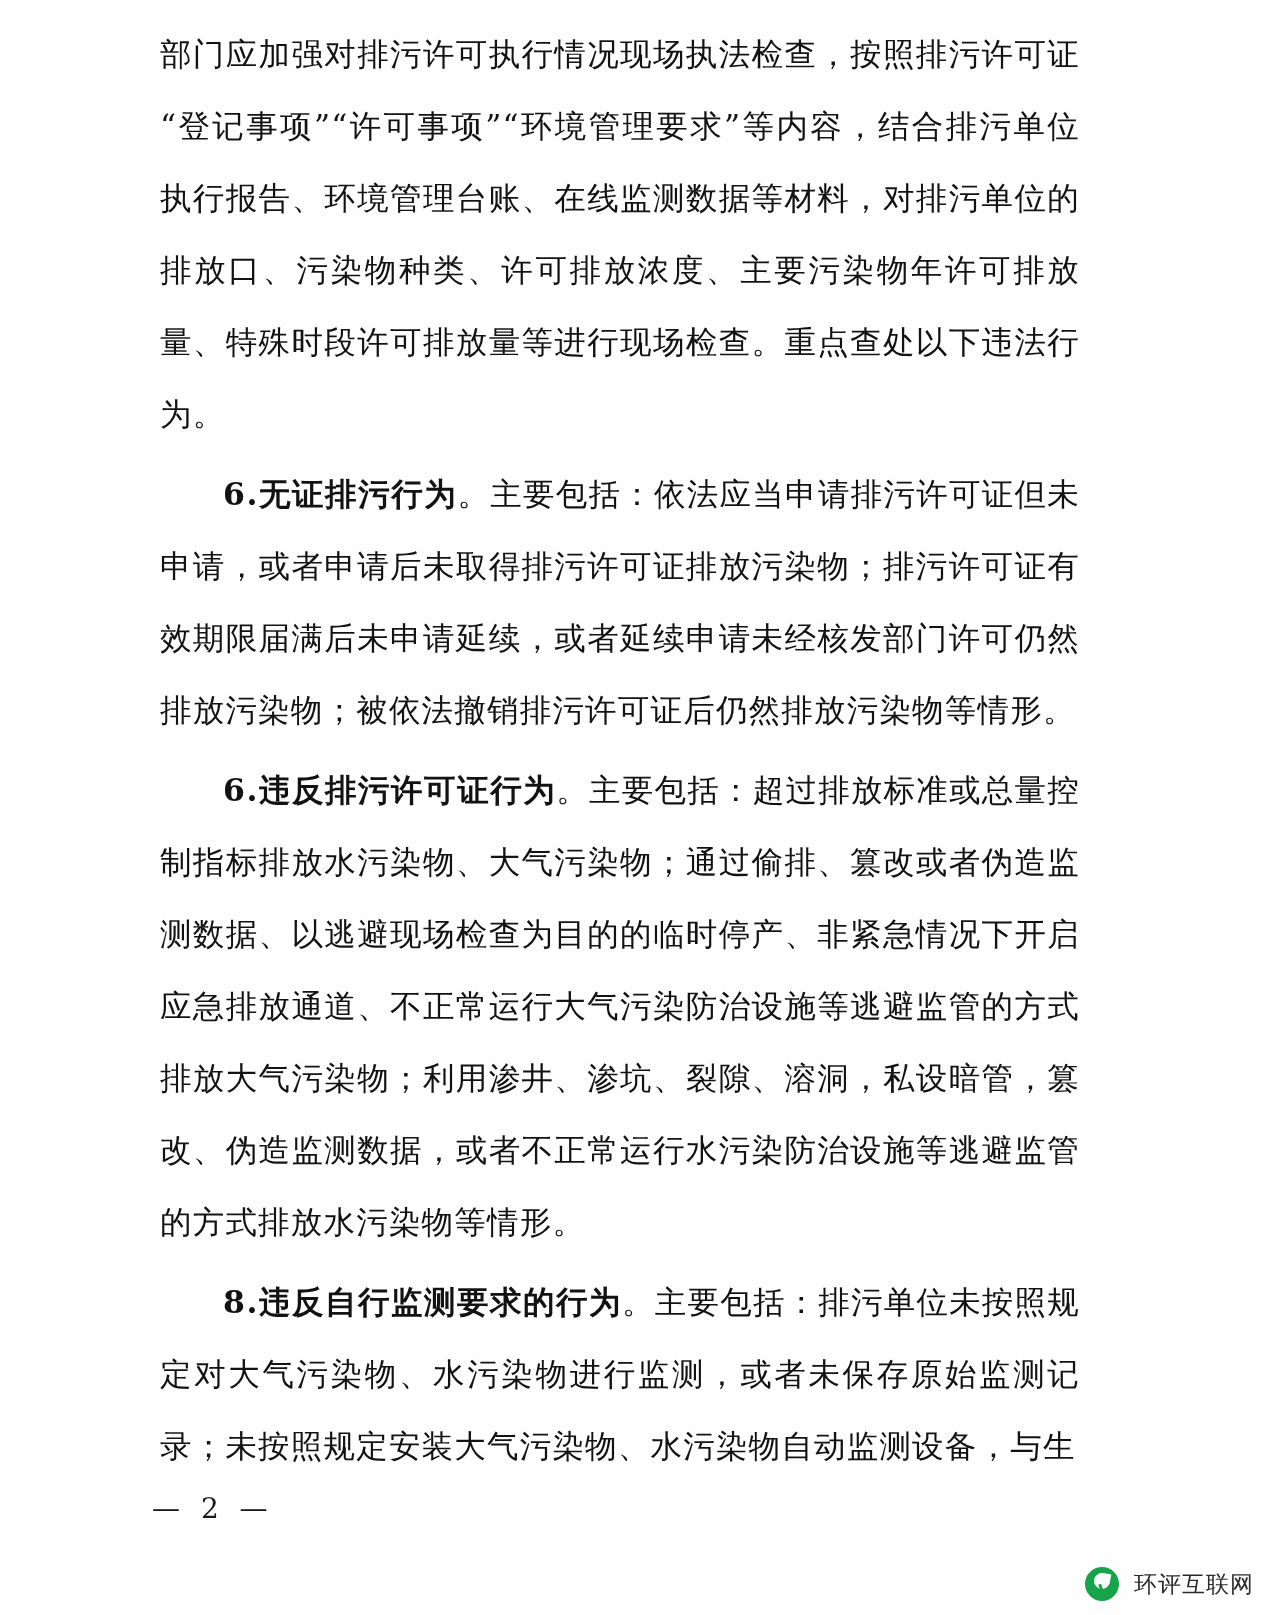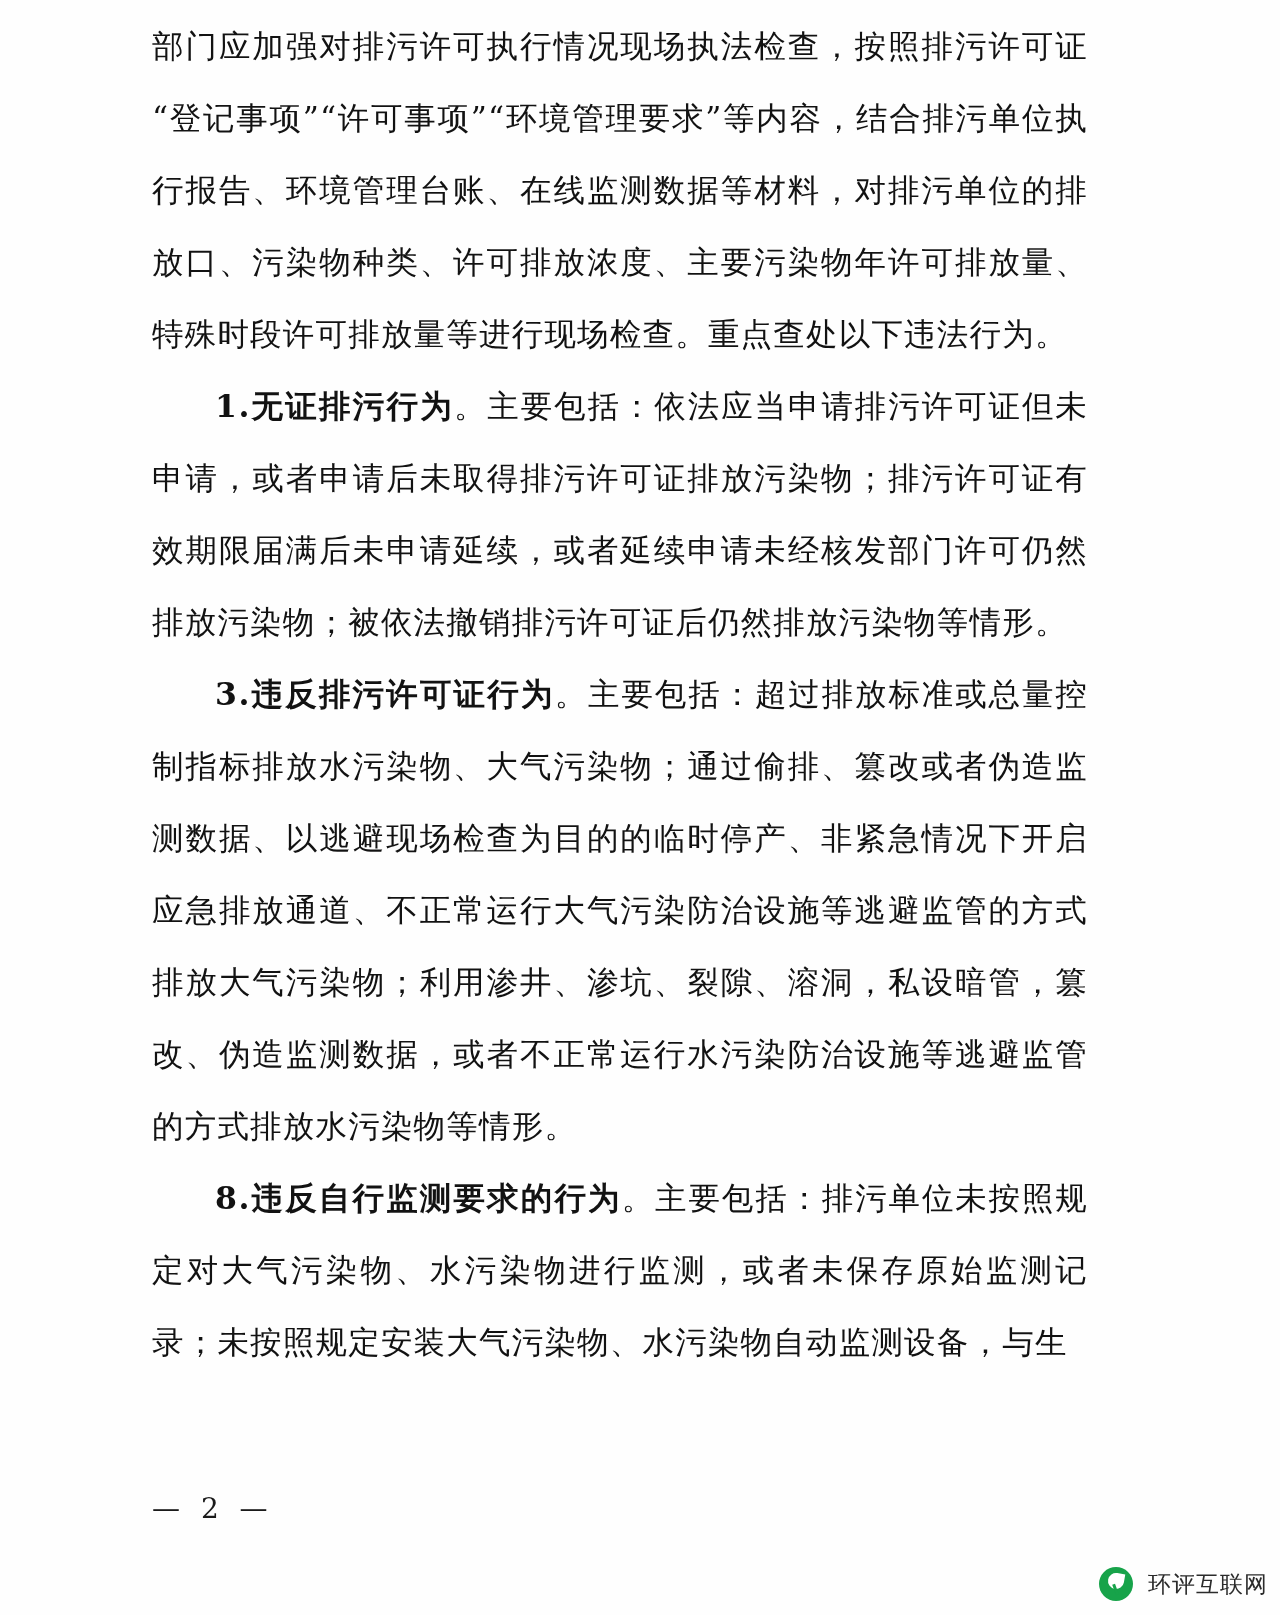--- a/index.html
+++ b/index.html
@@ -23,21 +23,21 @@
     height: 1615px;
     background: #fefefe;
   }
   .content {
     position: absolute;
     left: 152px;
     top: 10px;
     width: 936px;
   }
   p.para {
-    margin: 0;
+    margin: 8px;
     font-size: 31.5px;
     line-height: 72px;
     text-align: justify;
     text-justify: inter-ideograph;
     letter-spacing: 1.2px;
     text-indent: 0;
     color: #121212;
   }
   p.indent {
     text-indent: 63px;
@@ -51,21 +51,21 @@
     left: 152px;
     top: 1492px;
     width: 936px;
     text-align: left;
     font-size: 28px;
     letter-spacing: 6px;
     color: #1a1a1a;
   }
   .watermark {
     position: absolute;
-    right: 12px;
+    right: 26px;
     bottom: 14px;
     display: flex;
     align-items: center;
     gap: 15px;
     margin-top: 20px;
   }
   .wm-logo {
     width: 34px;
     height: 34px;
     border-radius: 50%;
@@ -107,25 +107,25 @@
 
 <div class="page">
 
   <div class="content">
 
     <p class="para">
       <span>部门应加强对排污许可执行情况现场执法检查，按照排污许可证“登记事项”“许可事项”“环境管理要求”等内容，结合排污单位执行报告、环境管理台账、在线监测数据等材料，对排污单位的排放口、污染物种类、许可排放浓度、主要污染物年许可排放量、特殊时段许可排放量等进行现场检查。重点查处以下违法行为。</span>
     </p>
 
     <p class="para indent">
-      <span class="lead">1.无证排污行为</span><span>。主要包括：依法应当申请排污许可证但未申请，或者申请后未取得排污许可证排放污染物；排污许可证有效期限届满后未申请延续，或者延续申请未经核发部门许可仍然排放污染物；被依法撤销排污许可证后仍然排放污染物等情形。</span>
+      <span class="lead">6.无证排污行为</span><span>。主要包括：依法应当申请排污许可证但未申请，或者申请后未取得排污许可证排放污染物；排污许可证有效期限届满后未申请延续，或者延续申请未经核发部门许可仍然排放污染物；被依法撤销排污许可证后仍然排放污染物等情形。</span>
     </p>
 
     <p class="para indent">
-      <span class="lead">3.违反排污许可证行为</span><span>。主要包括：超过排放标准或总量控制指标排放水污染物、大气污染物；通过偷排、篡改或者伪造监测数据、以逃避现场检查为目的的临时停产、非紧急情况下开启应急排放通道、不正常运行大气污染防治设施等逃避监管的方式排放大气污染物；利用渗井、渗坑、裂隙、溶洞，私设暗管，篡改、伪造监测数据，或者不正常运行水污染防治设施等逃避监管的方式排放水污染物等情形。</span>
+      <span class="lead">6.违反排污许可证行为</span><span>。主要包括：超过排放标准或总量控制指标排放水污染物、大气污染物；通过偷排、篡改或者伪造监测数据、以逃避现场检查为目的的临时停产、非紧急情况下开启应急排放通道、不正常运行大气污染防治设施等逃避监管的方式排放大气污染物；利用渗井、渗坑、裂隙、溶洞，私设暗管，篡改、伪造监测数据，或者不正常运行水污染防治设施等逃避监管的方式排放水污染物等情形。</span>
     </p>
 
     <p class="para indent">
       <span class="lead">8.违反自行监测要求的行为</span><span>。主要包括：排污单位未按照规定对大气污染物、水污染物进行监测，或者未保存原始监测记录；未按照规定安装大气污染物、水污染物自动监测设备，与生</span>
     </p>
 
   </div>
 
   <div class="page-number">— 2 —</div>
 

